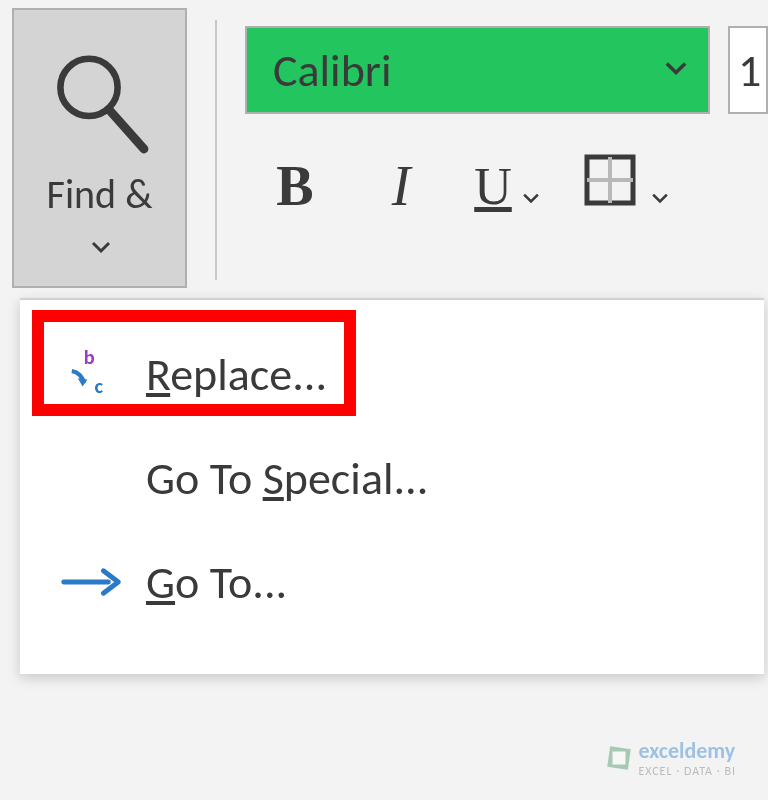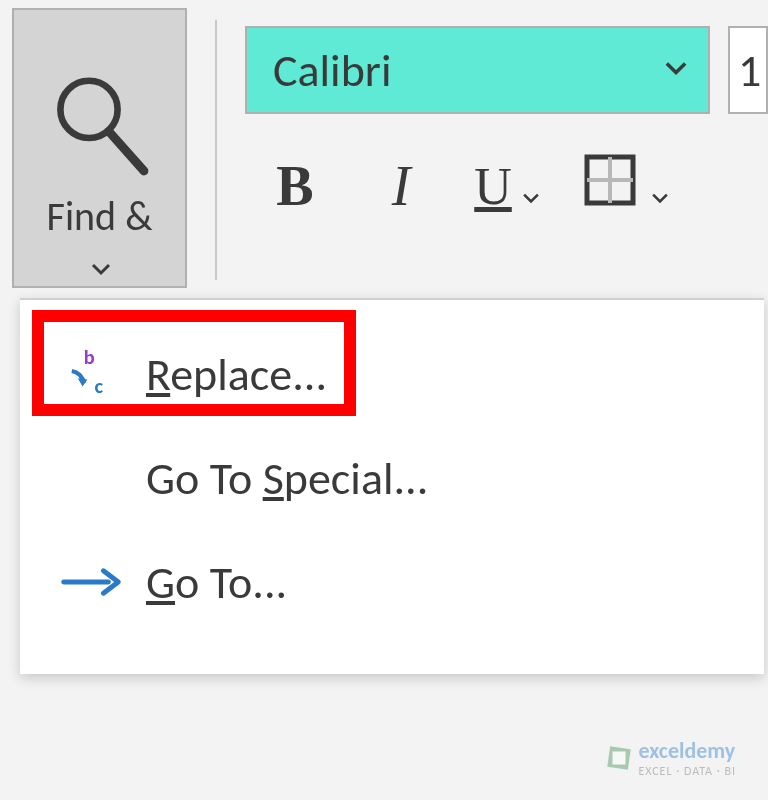--- a/index.html
+++ b/index.html
@@ -23,21 +23,21 @@
       height: 290px;
     }
     .find-select-btn {
       width: 175px;
       height: 280px;
       background: #d4d4d4;
       border: 2px solid #b0b0b0;
       display: flex;
       flex-direction: column;
       align-items: center;
-      justify-content: flex-end;
+      justify-content: center;
       padding-top: 18px;
       cursor: pointer;
     }
     .find-select-btn .magnify-wrap {
       margin-bottom: 8px;
     }
     .find-select-btn .label-text {
       font-size: 40px;
       color: #3a3a3a;
       line-height: 1.15;
@@ -59,21 +59,21 @@
     }
     .font-row {
       display: flex;
       align-items: center;
       gap: 18px;
     }
     .font-picker {
       flex: 1;
       max-width: 480px;
       height: 88px;
-      background: #5eead4;
+      background: #22c55e;
       border: 2px solid #b0b0b0;
       display: flex;
       align-items: center;
       padding: 0 20px 0 26px;
       cursor: pointer;
     }
     .font-picker .name {
       font-size: 46px;
       color: #3a3a3a;
       flex: 1;

